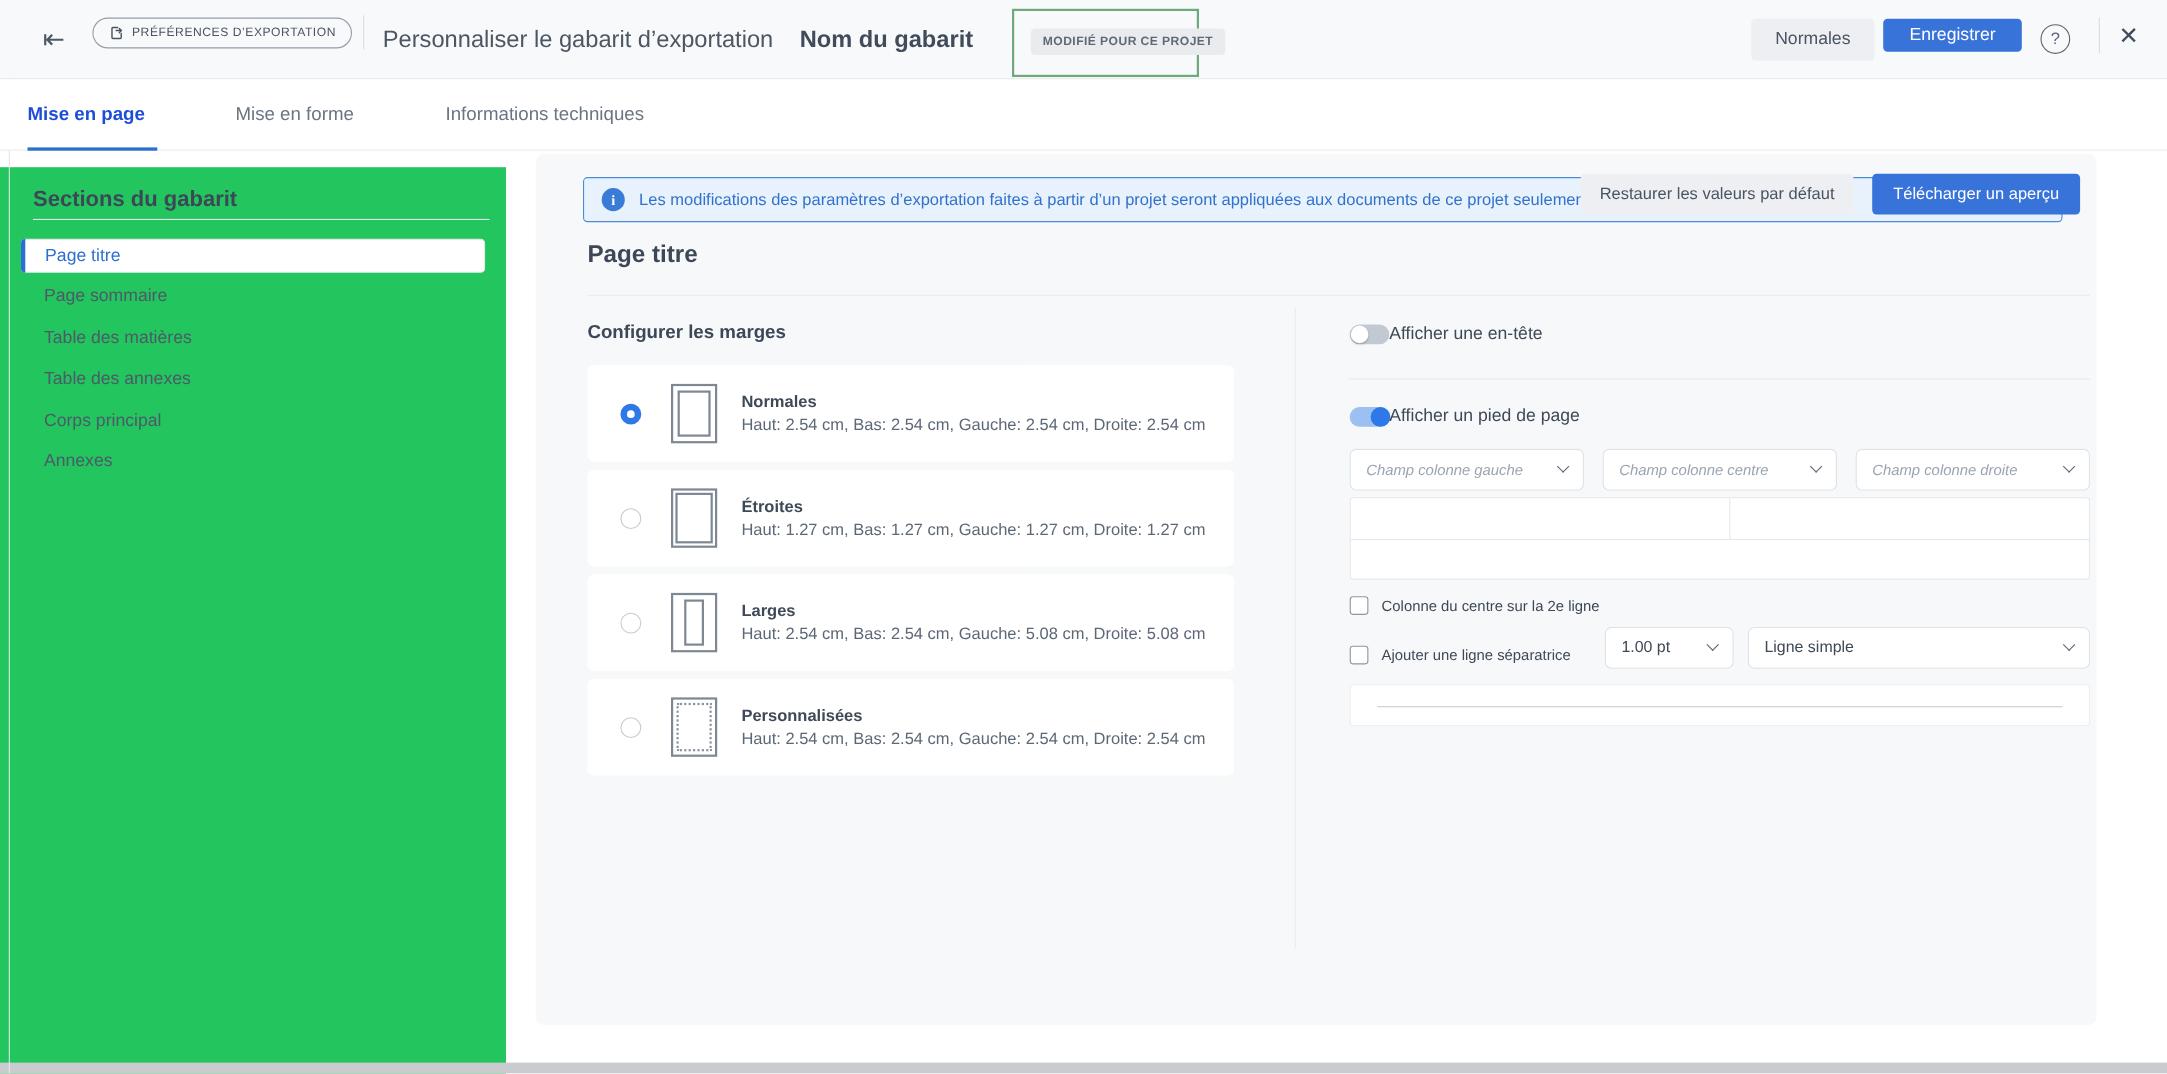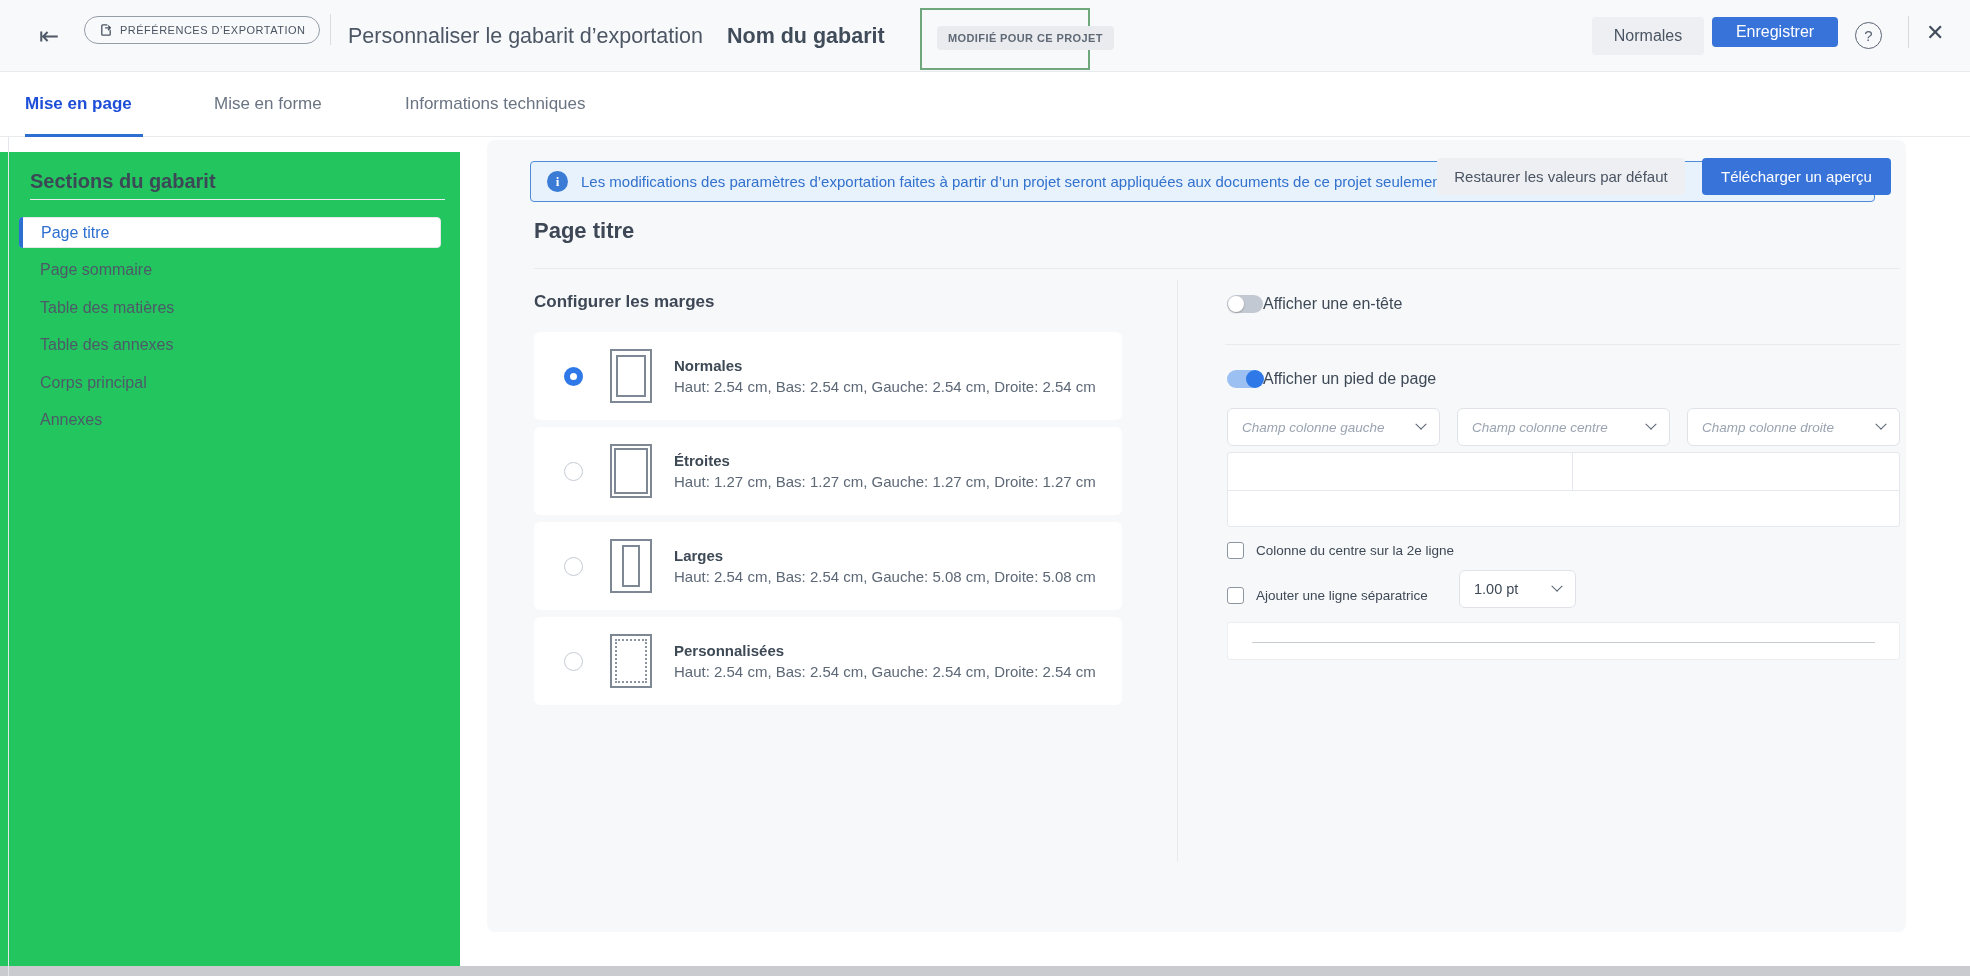--- a/index.html
+++ b/index.html
@@ -243,20 +243,24 @@
     </div>
 
     <div class="check-row cb-separator">
       <span class="checkbox"></span>
       <span class="check-label">Ajouter une ligne séparatrice</span>
     </div>
     <div class="select sel-width">
       <span class="val">1.00 pt</span>
       <span class="chev"></span>
     </div>
+    <div class="select sel-style">
+      <span class="val">Ligne simple</span>
+      <span class="chev"></span>
+    </div>
 
     <div class="line-preview">
       <div class="sep"></div>
     </div>
   </main>
 
   <div class="bottom-strip"></div>
 </div>
 
 </body></html>

